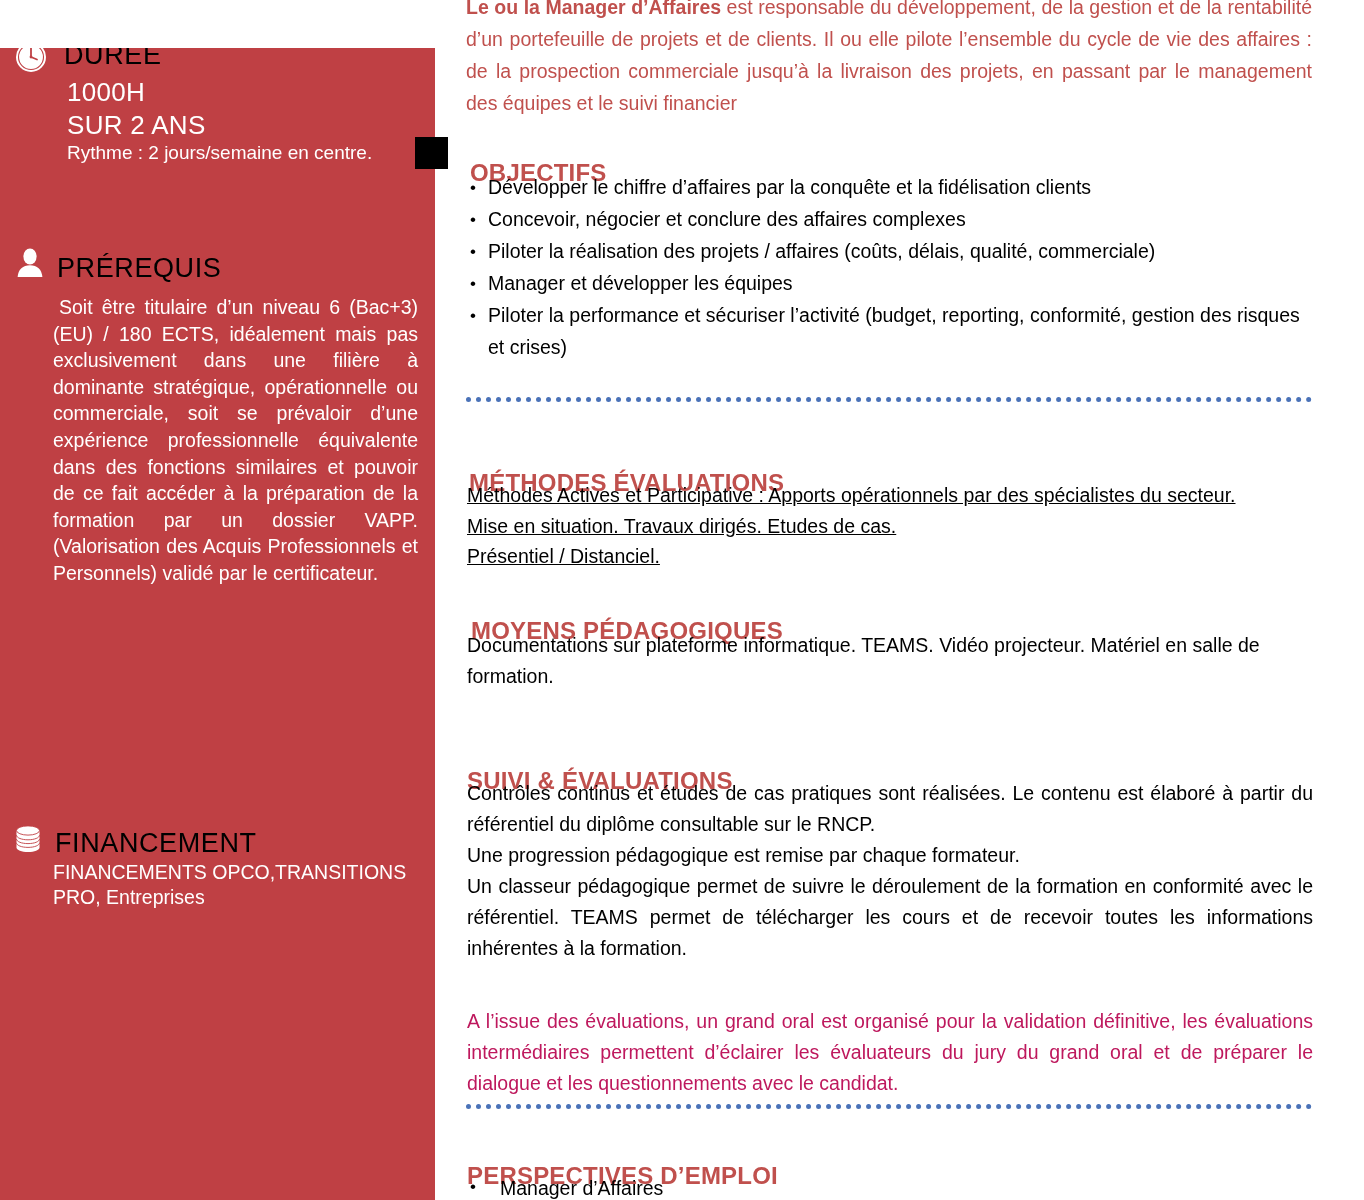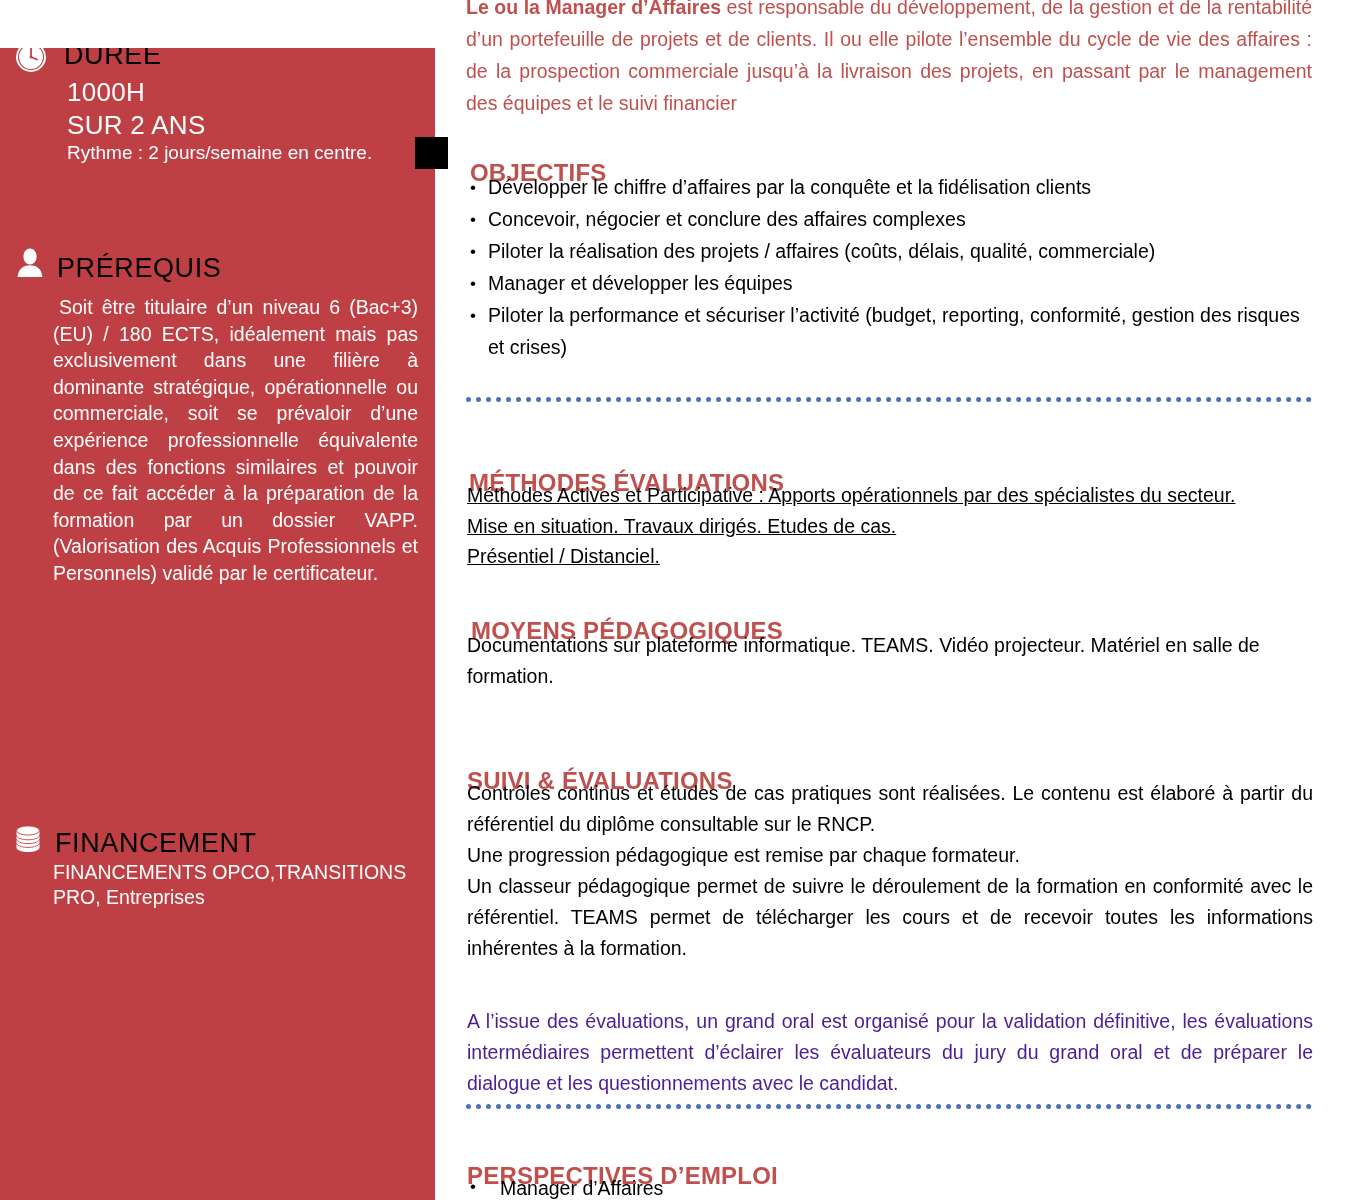--- a/index.html
+++ b/index.html
@@ -242,21 +242,21 @@
     text-justify: inter-word;
   }
 
   .closing {
     position: absolute;
     left: 1px;
     top: 986px;
     width: 846px;
     font-size: 19.5px;
     line-height: 31px;
-    color: #4c1d95;
+    color: #be185d;
     text-align: justify;
     text-justify: inter-word;
   }
 
   .persp-head { position: absolute; left: 1px; top: 1142px; }
   .persp-list {
     position: absolute;
     left: 0;
     top: 1174px;
     width: 846px;

